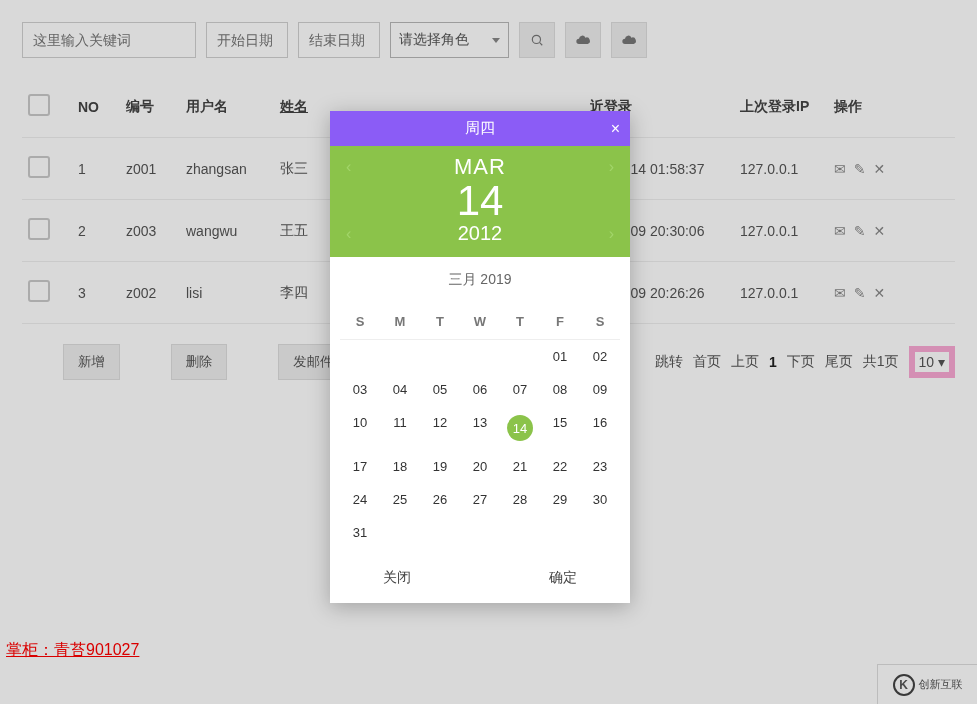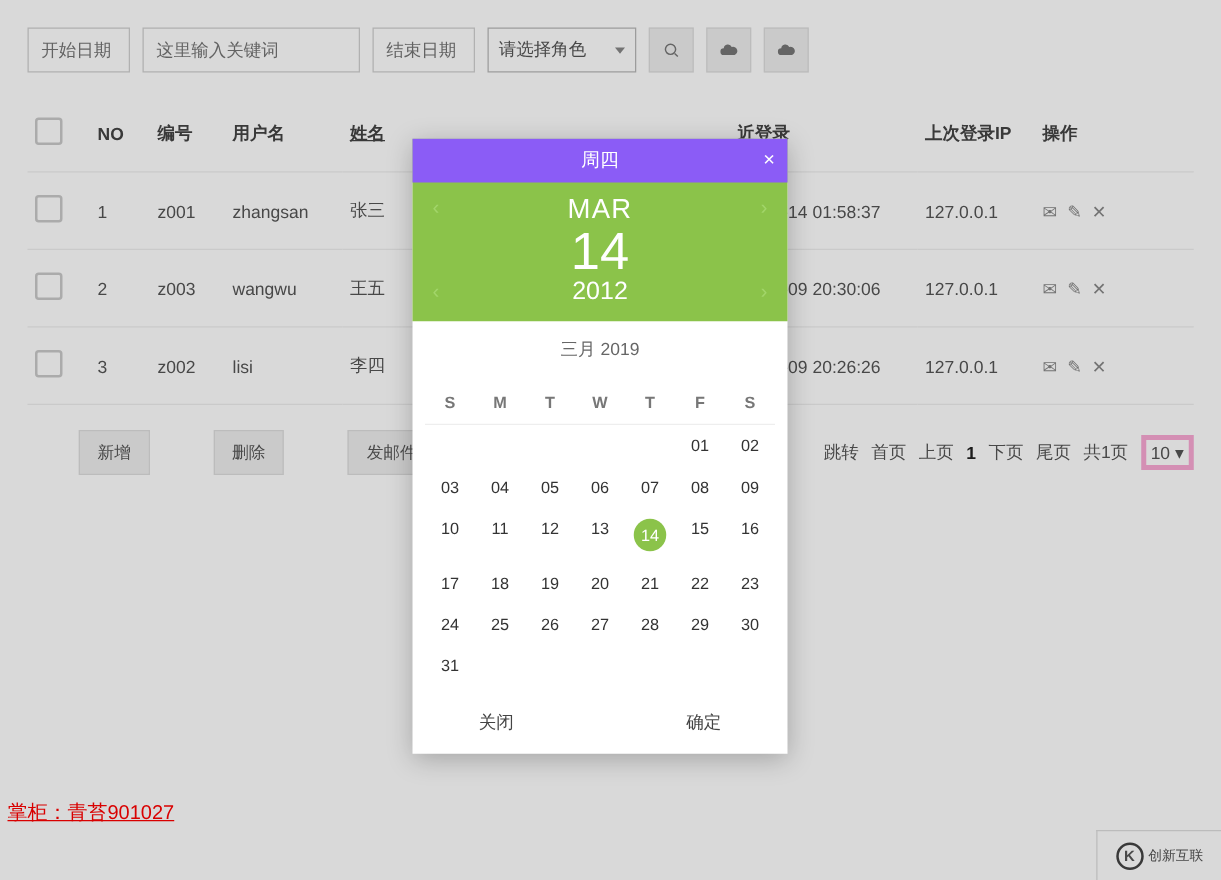--- a/index.html
+++ b/index.html
@@ -85,21 +85,21 @@
       background: #eee;
       border: 1px solid #ddd;
       padding: 8px 14px;
       cursor: pointer;
       color: #555;
       margin-left: 41px;
     }
     .pager { display:flex;align-items:center;gap:10px;color:#555;}
     .pager span[data-interactable="true"] { cursor:pointer;}
     .page-count { font-weight:600;color:#222;}
-    .select-size { border:4px solid #f9a8d4; padding:2px 4px;}
+    .select-size { border:6px solid #f9a8d4; padding:2px 4px;}
     .credit {
       position:absolute;top:640px;left:6px;
       color:#f00;font-size:16px;font-weight:500;text-decoration:underline;
     }
     .logo {
       position:absolute;right:0;bottom:0;
       width:100px;height:40px;
       background:#fff;border-top:1px solid #ddd;border-left:1px solid #ddd;
       display:flex;align-items:center;justify-content:center;
       font-size:11px;color:#555;gap:4px;
@@ -155,22 +155,22 @@
       display:flex;justify-content:space-around;
       padding:16px 0;border-top:0;gap:32px;
     }
     .dp-foot-btn { cursor:pointer;color:#444;}
   </style>
 </head>
 <body>
 
 <div class="panel" data-interactable="false">
   <div class="toolbar" data-interactable="false">
+    <input class="input input-kw" data-interactable="true" placeholder="这里输入关键词" style="">
     <input class="input input-date" data-interactable="true" placeholder="开始日期" style="">
-    <input class="input input-kw" data-interactable="true" placeholder="这里输入关键词" style="">
     <input class="input input-date" data-interactable="true" placeholder="结束日期" style="">
     <div class="select-role" data-interactable="true">
       <span data-interactable="false">请选择角色</span>
       <span class="caret-down" data-interactable="false"></span>
     </div>
     <div class="icon-btn" data-interactable="true">
       <svg data-interactable="false" width="14" height="14" viewBox="0 0 24 24" fill="none" stroke="currentColor" stroke-width="2">
           <circle cx="11" cy="11" r="7"></circle>
           <line x1="21" y1="21" x2="16.65" y2="16.65"></line>
         </svg>

